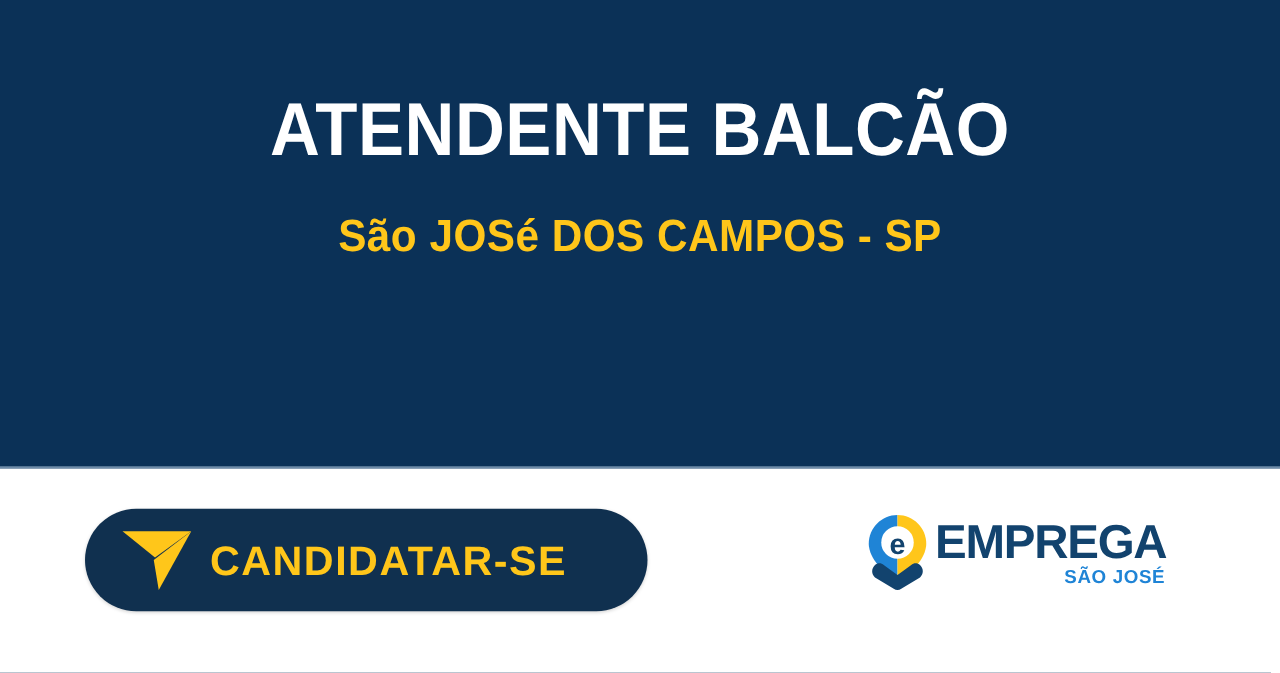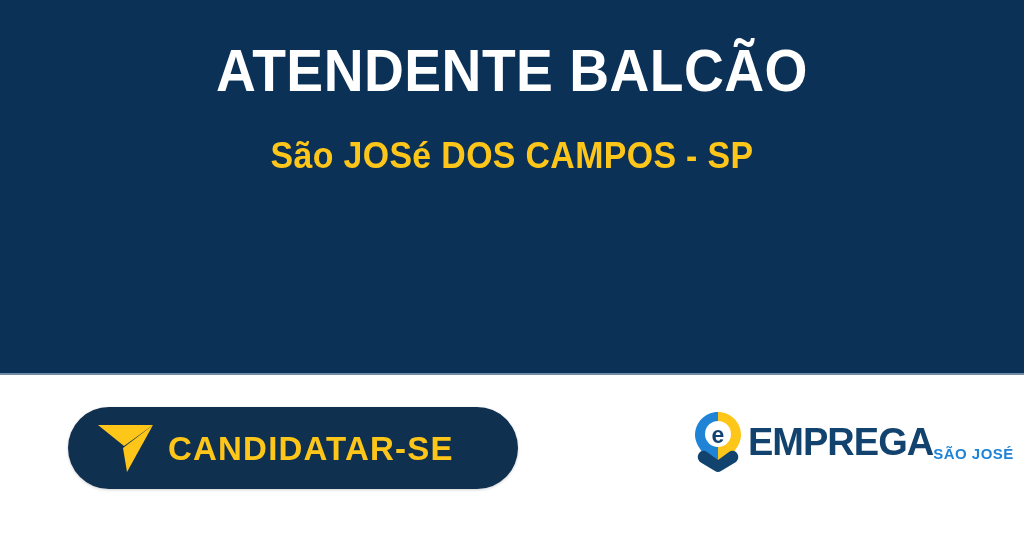--- a/index.html
+++ b/index.html
@@ -31,21 +31,21 @@
     width:100%;
     height:375px;
     background:#0b3157;
     border-bottom:2px solid #6e8ba8;
     overflow:hidden;
   }
 
   .hero-inner {
     position:absolute;
     top:0; left:0; right:0;
-    padding-top:39px;
+    padding-top:72px;
     text-align:center;
   }
 
   .job-title {
     display:block;
     color:#ffffff;
     font-family:"Liberation Sans Narrow","Liberation Sans", sans-serif;
     font-weight:bold;
     font-size:60px;
     line-height:1.05;
@@ -126,21 +126,21 @@
 
   .brand-pin {
     flex:0 0 auto;
     width:48px;
     height:62px;
     display:block;
   }
 
   .brand-wordmark {
     display:flex;
-    flex-direction:row;
+    flex-direction:column;
     align-items:flex-end;
     line-height:1;
   }
 
   .brand-name {
     color:#12436e;
     font-family:"Liberation Sans", sans-serif;
     font-weight:bold;
     font-size:38px;
     letter-spacing:-1px;

